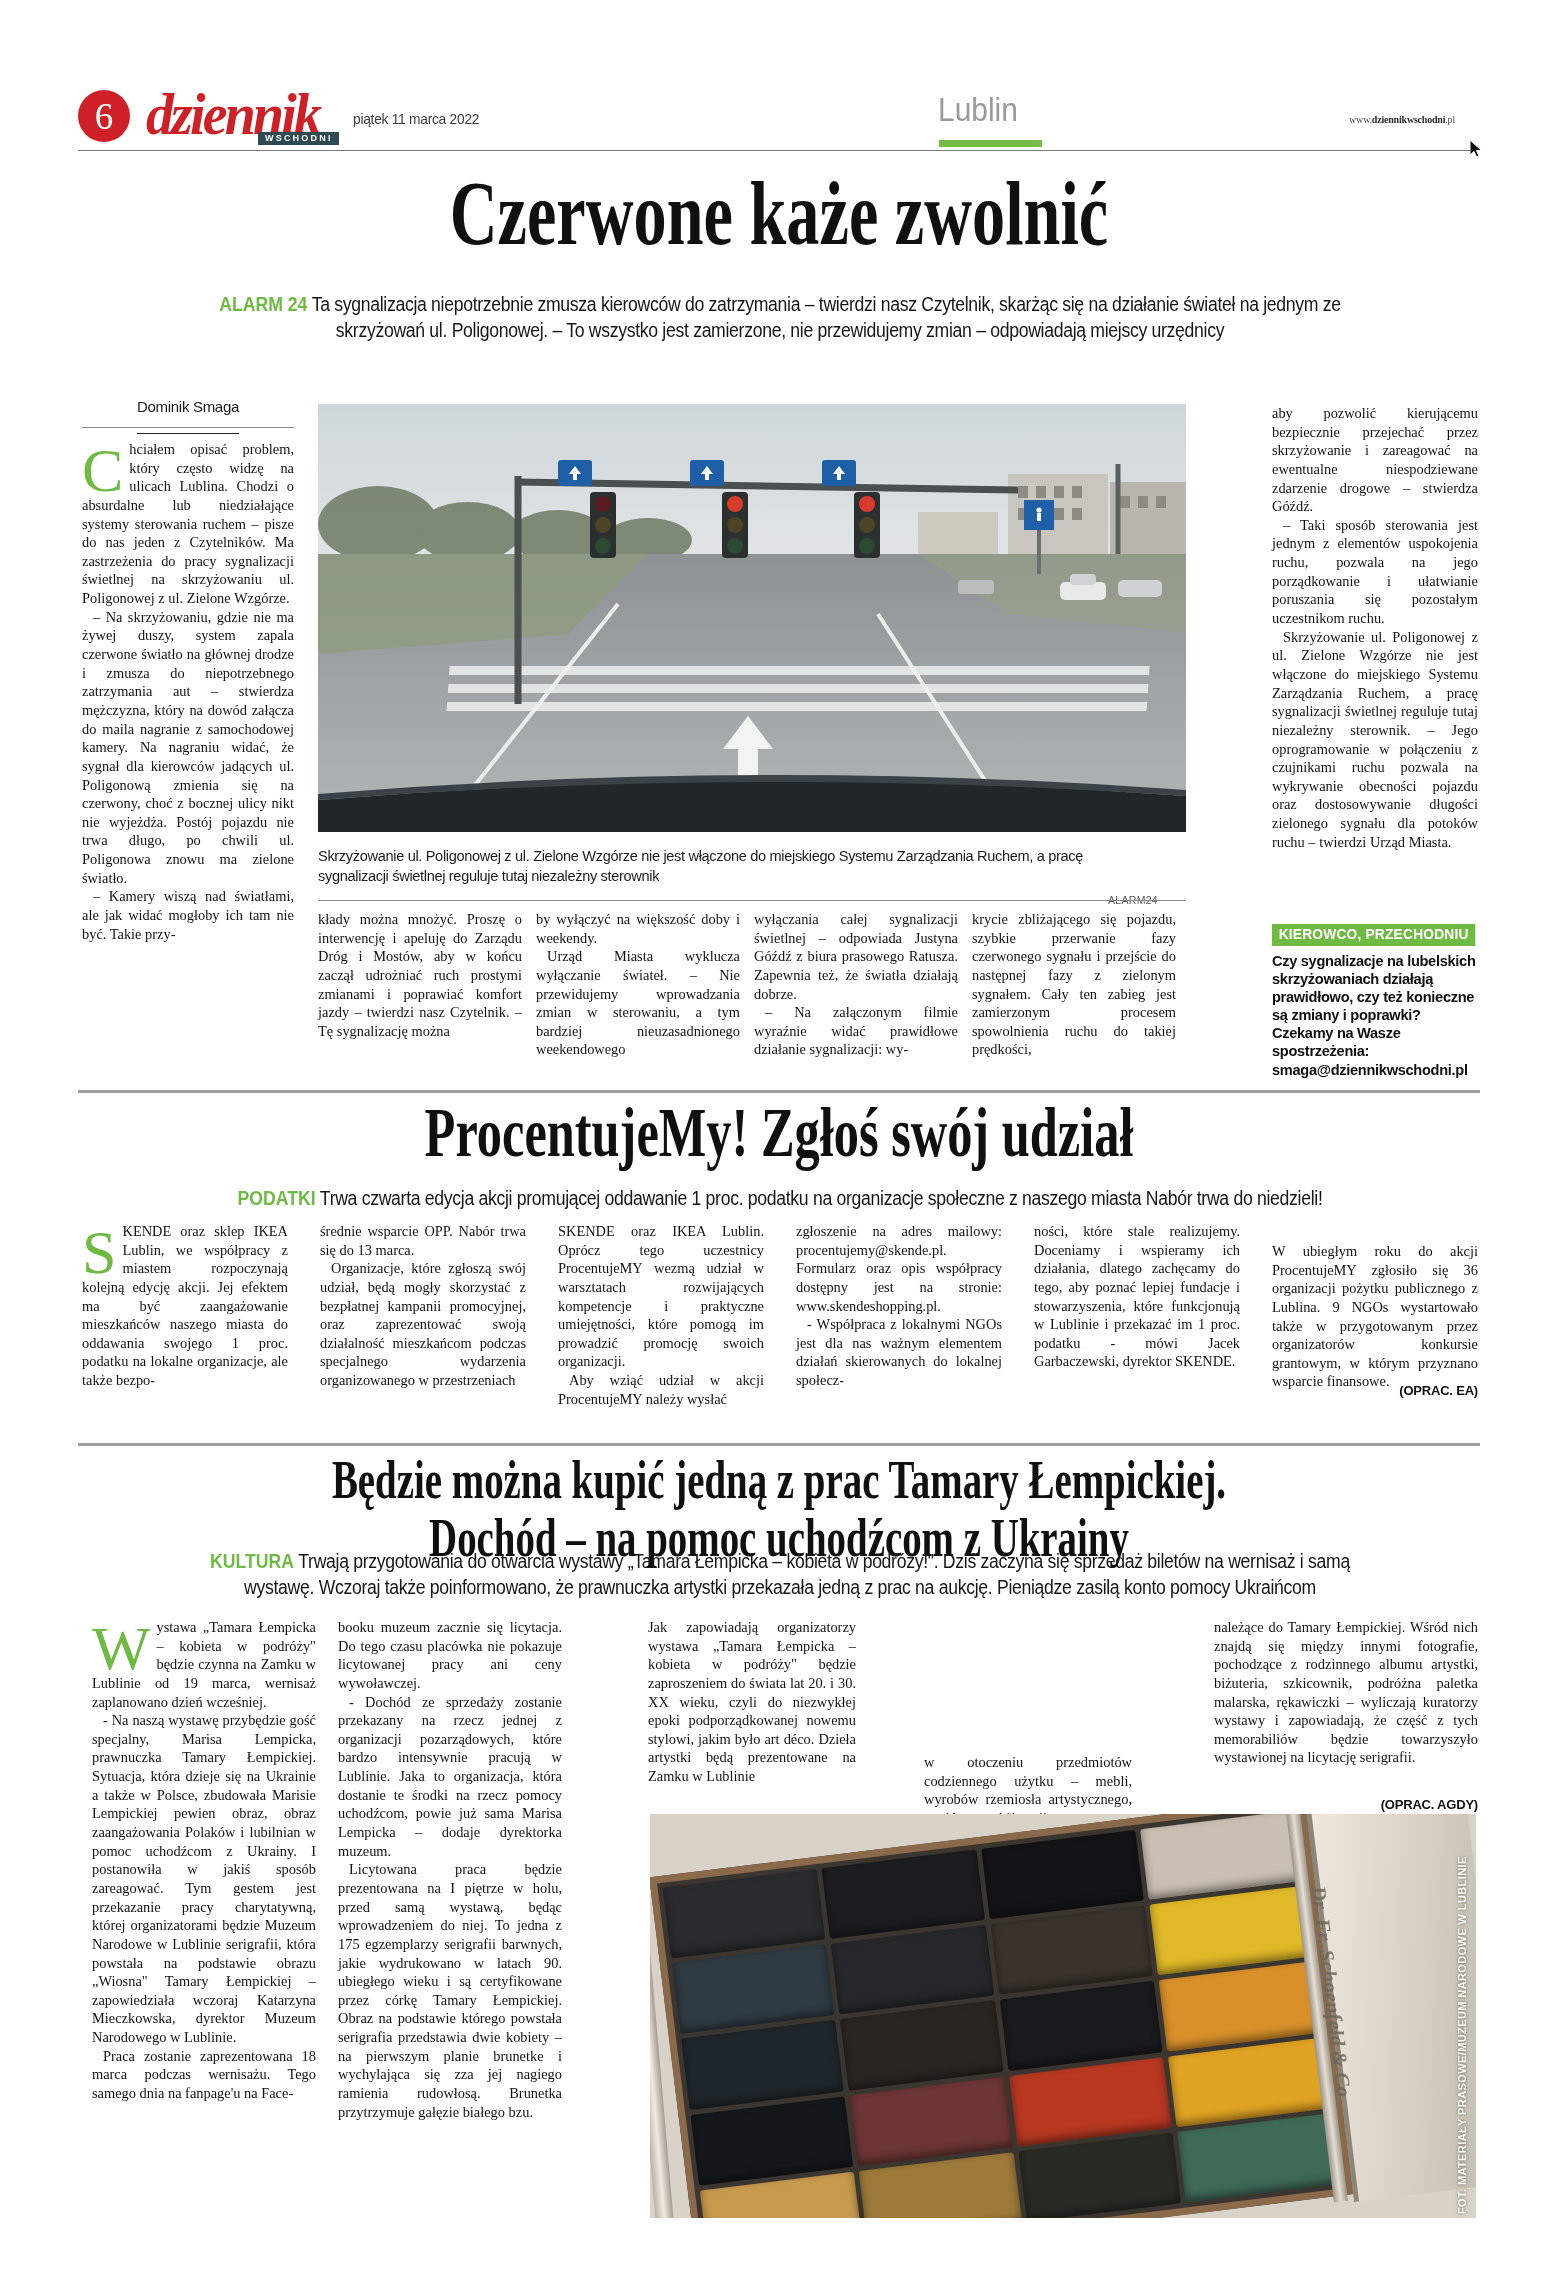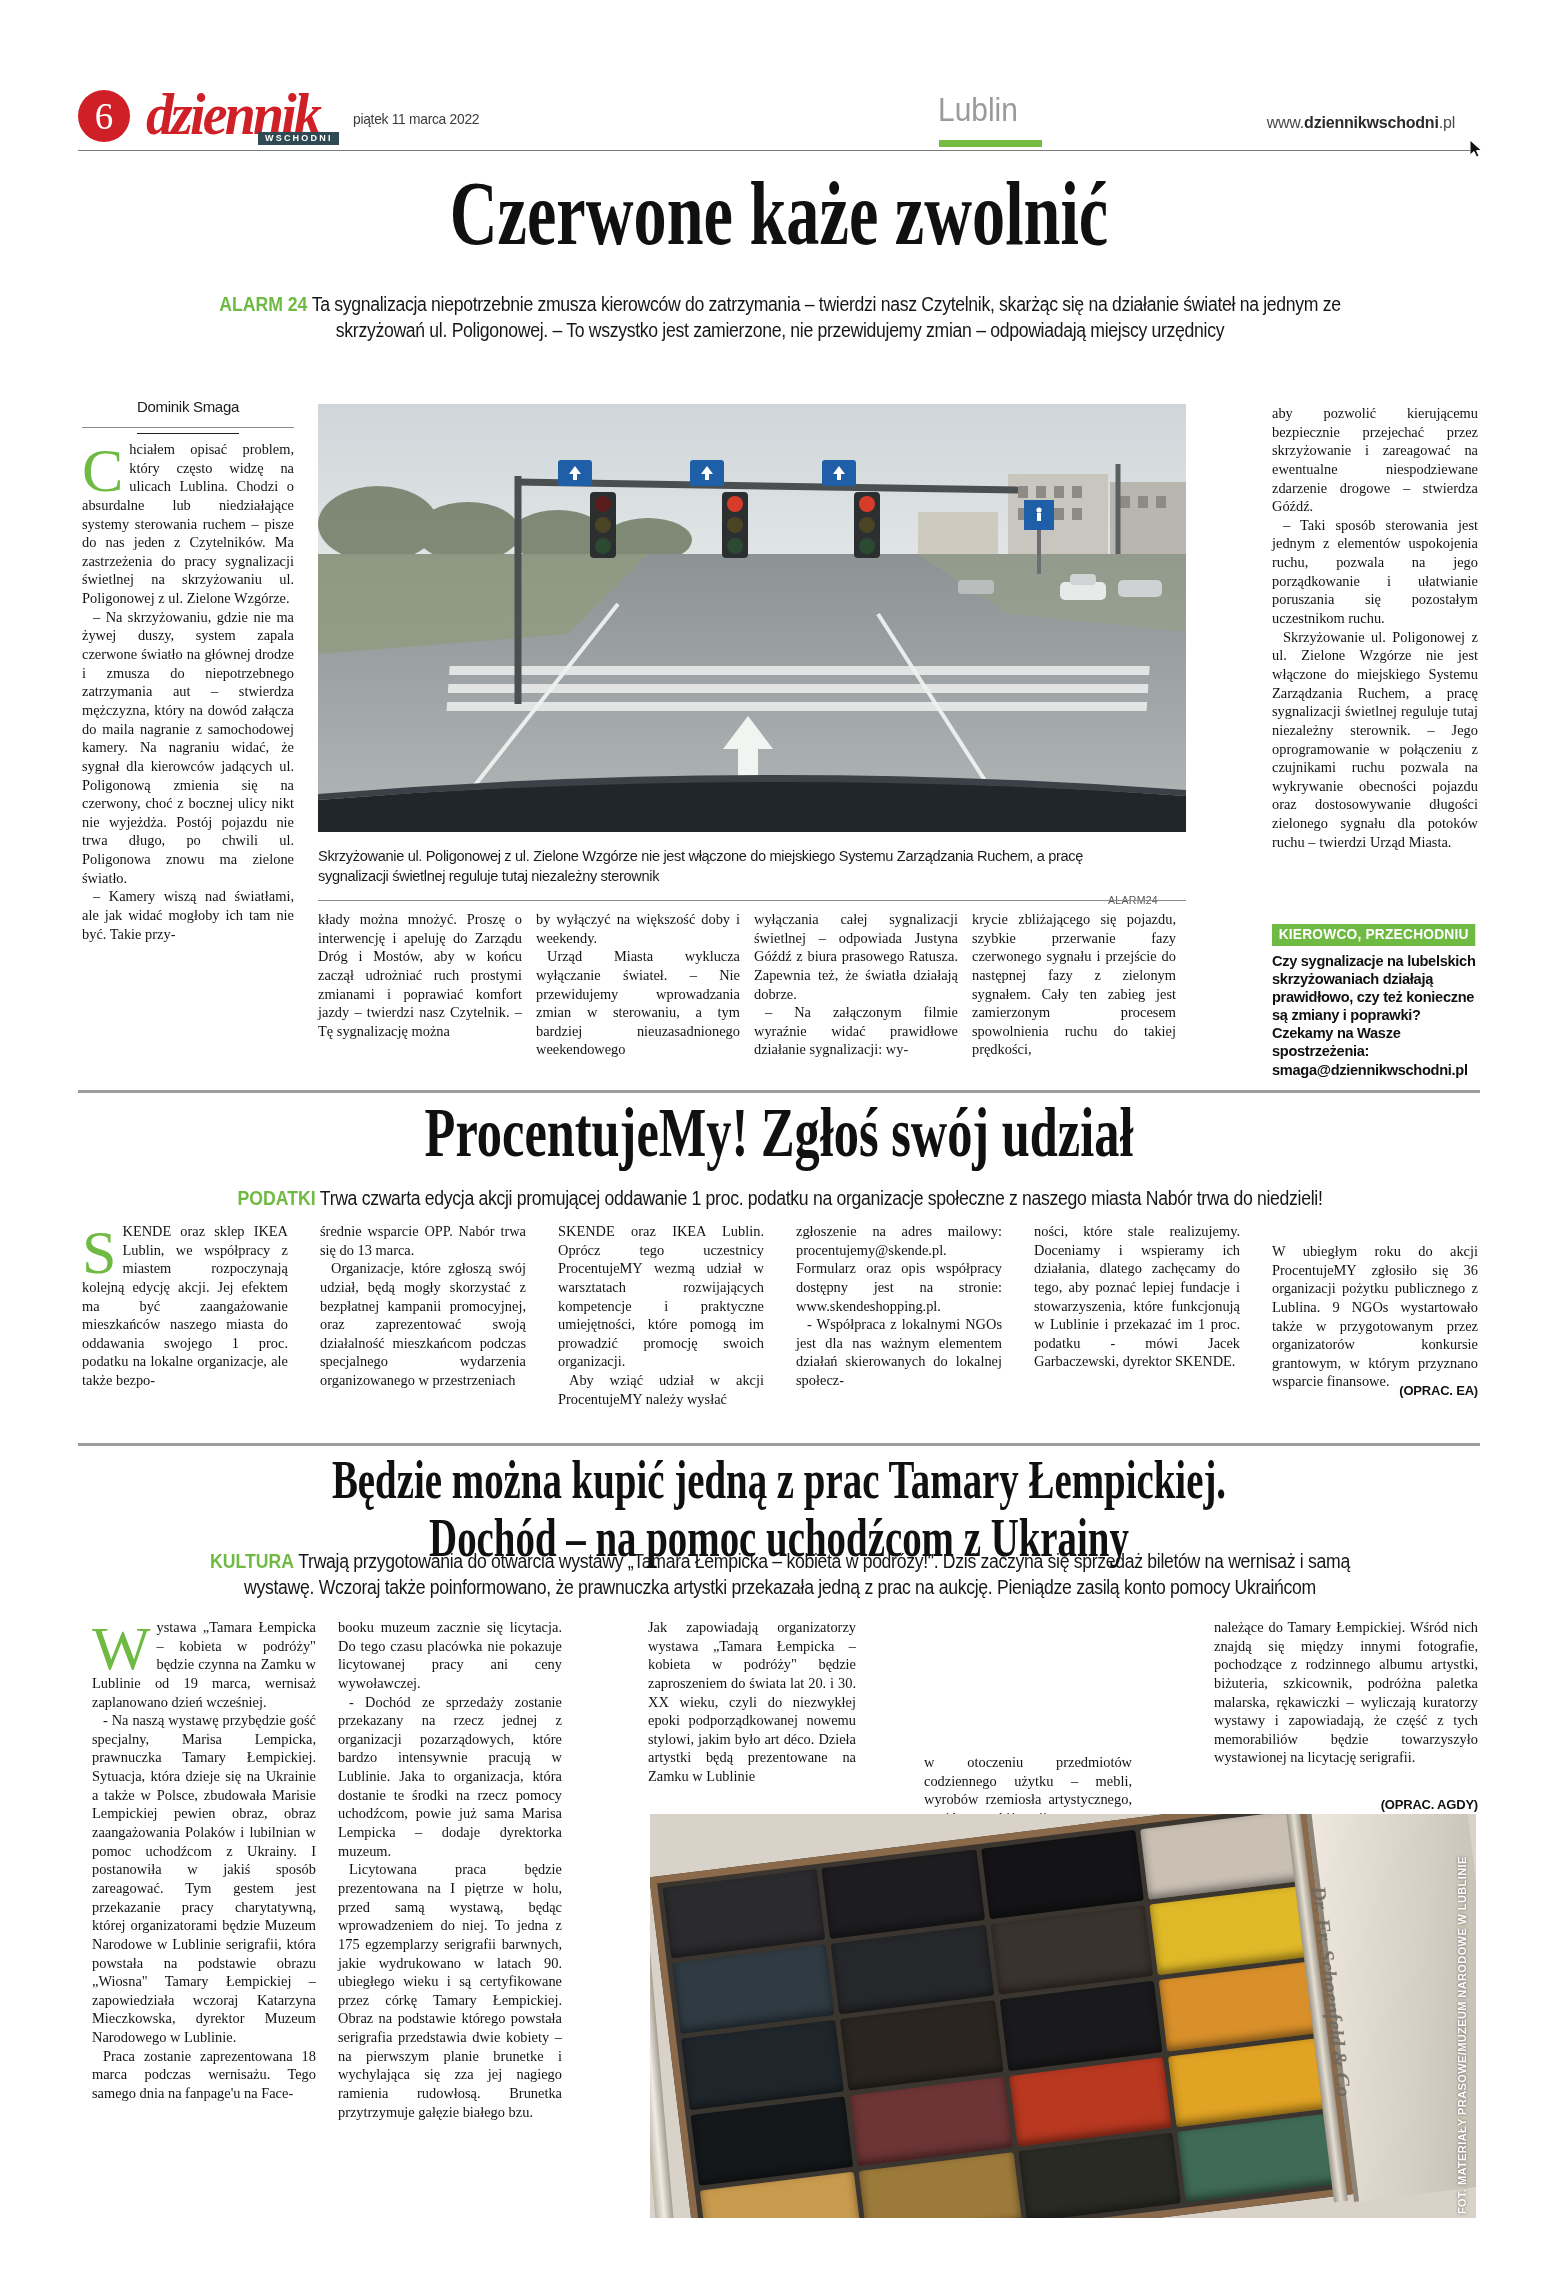--- a/index.html
+++ b/index.html
@@ -55,22 +55,22 @@
     font-size:34px; color:#9a9a9a; font-weight:400;
     letter-spacing:0px; line-height:1;
     transform:scaleX(0.88); transform-origin:left center;
   }
   .section-underline {
     position:absolute; left:861px; top:52px; width:103px; height:7px;
     background:#76bc43;
   }
   .site-url {
     position:absolute; right:25px; top:26px;
-    font-family:Liberation Sans, sans-serif;
-    font-size:16px; color:#4a4a4a;
+    font-family:Liberation Serif, serif;
+    font-size:10px; color:#4a4a4a;
     letter-spacing:-0.2px;
   }
   .site-url b { font-weight:700; color:#2b2b2b; }
   .mast-rule {
     position:absolute; left:78px; top:150px; width:1402px; height:1px;
     background:#7a7a7a;
   }
 
   
   .hl-main {

